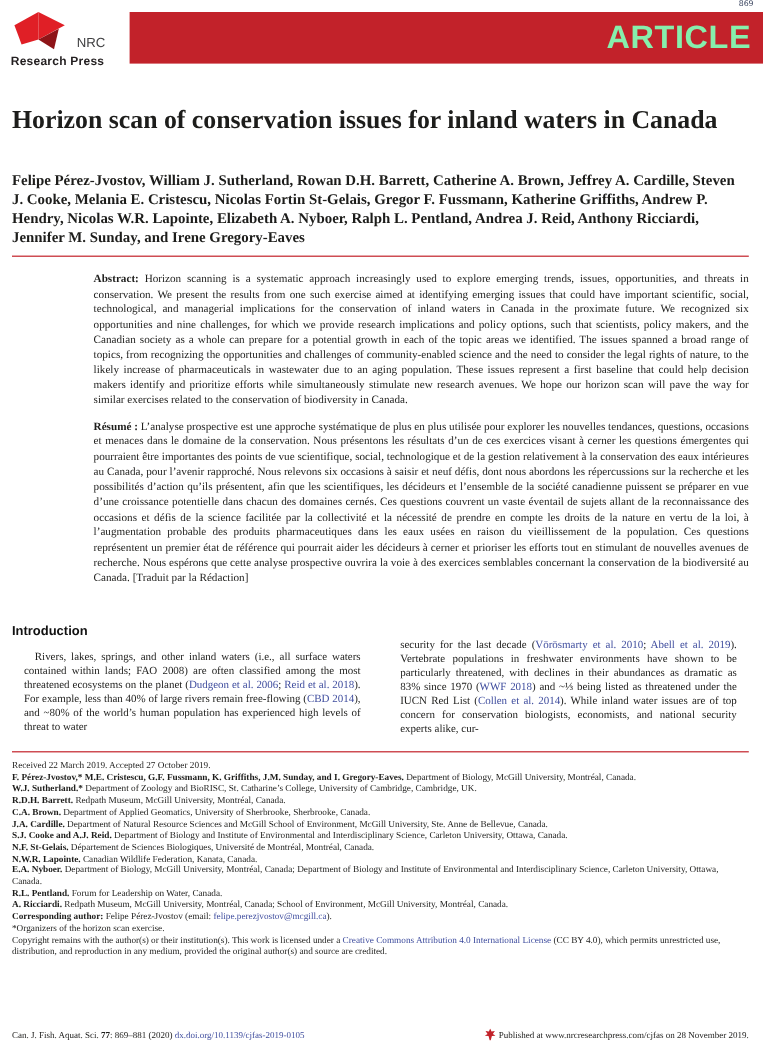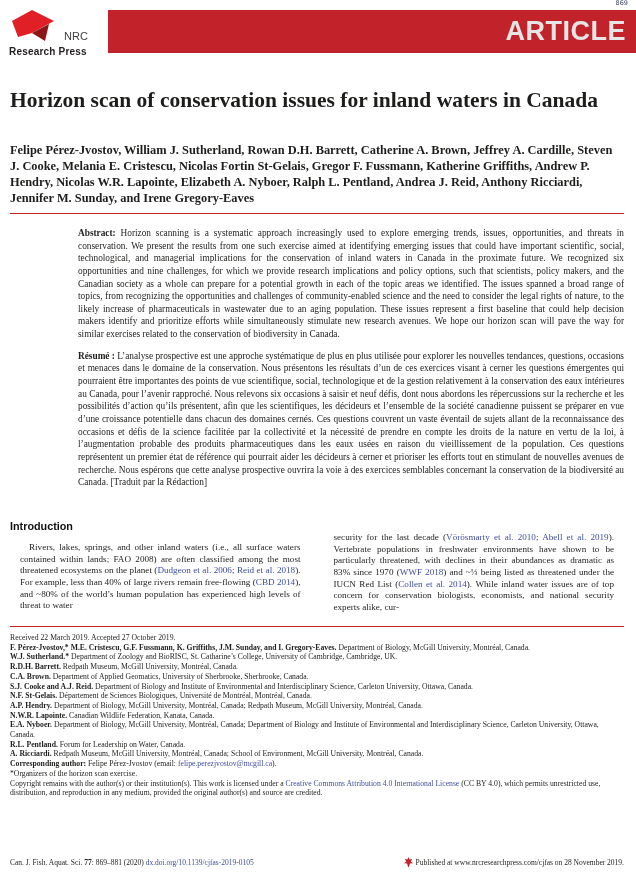--- a/index.html
+++ b/index.html
@@ -6,21 +6,21 @@
   .page{position:relative;width:636px;height:876px;margin:0 auto;background:#ffffff;overflow:hidden;
         font-family:"Liberation Serif",serif;color:#1d1d1b;}
   .pageno{position:absolute;top:0;right:8px;font:6.5px "DejaVu Sans",sans-serif;color:#3c4660;line-height:7px;text-align:center;}
 
   
   .header{position:absolute;top:10px;left:0;right:0;height:43px;display:flex;}
   .logo{width:108px;position:relative;height:52px;}
   .logo svg{position:absolute;left:8px;top:0;}
   .logo-nrc{position:absolute;left:64px;top:20px;font:11px "Liberation Sans",sans-serif;color:#3f3f41;}
   .logo-press{position:absolute;left:9px;top:36px;font:bold 10px "Liberation Sans",sans-serif;color:#231f20;letter-spacing:0.2px;white-space:nowrap;}
-  .banner{flex:1;background:var(--brand-red,#c2222a);color:#e5e5e5;display:flex;align-items:center;justify-content:flex-end;
+  .banner{flex:1;background:var(--brand-red,#c2222a);color:#86efac;display:flex;align-items:center;justify-content:flex-end;
           padding-right:10px;font:bold 27px "Liberation Sans",sans-serif;letter-spacing:0.5px;}
 
   
   .title{position:absolute;top:74px;left:10px;right:16px;font-size:21.5px;font-weight:600;line-height:1.18;color:#1d1d1b;}
   .authors{position:absolute;top:131px;left:10px;right:16px;font-size:12.4px;font-weight:bold;line-height:1.28;}
 
   .rule{position:absolute;left:10px;right:12px;border:0;border-top:1.4px solid var(--brand-red,#c2222a);margin:0;}
   .rule1{top:213px;}
   .rule2{top:626px;}
 
@@ -95,23 +95,23 @@
 
   <hr class="rule rule2">
 
   <div class="footnotes">
     <p class="received">Received 22 March 2019. Accepted 27 October 2019.</p>
     <div>
         <p class="affil"><span class="b">F. Pérez-Jvostov,* M.E. Cristescu, G.F. Fussmann, K. Griffiths, J.M. Sunday, and I. Gregory-Eaves. </span><span>Department of Biology, McGill University, Montréal, Canada.</span></p>
         <p class="affil"><span class="b">W.J. Sutherland.* </span><span>Department of Zoology and BioRISC, St. Catharine’s College, University of Cambridge, Cambridge, UK.</span></p>
         <p class="affil"><span class="b">R.D.H. Barrett. </span><span>Redpath Museum, McGill University, Montréal, Canada.</span></p>
         <p class="affil"><span class="b">C.A. Brown. </span><span>Department of Applied Geomatics, University of Sherbrooke, Sherbrooke, Canada.</span></p>
+        <p class="affil"><span class="b">J.A. Cardille. </span><span>Department of Natural Resource Sciences and McGill School of Environment, McGill University, Ste. Anne de Bellevue, Canada.</span></p>
         <p class="affil"><span class="b">S.J. Cooke and A.J. Reid. </span><span>Department of Biology and Institute of Environmental and Interdisciplinary Science, Carleton University, Ottawa, Canada.</span></p>
         <p class="affil"><span class="b">N.F. St-Gelais. </span><span>Département de Sciences Biologiques, Université de Montréal, Montréal, Canada.</span></p>
-        <p class="affil"><span class="b">A.P. Hendry. </span><span>Department of Biology, McGill University, Montréal, Canada; Redpath Museum, McGill University, Montréal, Canada.</span></p>
         <p class="affil"><span class="b">N.W.R. Lapointe. </span><span>Canadian Wildlife Federation, Kanata, Canada.</span></p>
         <p class="affil"><span class="b">E.A. Nyboer. </span><span>Department of Biology, McGill University, Montréal, Canada; Department of Biology and Institute of Environmental and Interdisciplinary Science, Carleton University, Ottawa, Canada.</span></p>
         <p class="affil"><span class="b">R.L. Pentland. </span><span>Forum for Leadership on Water, Canada.</span></p>
         <p class="affil"><span class="b">A. Ricciardi. </span><span>Redpath Museum, McGill University, Montréal, Canada; School of Environment, McGill University, Montréal, Canada.</span></p>
       </div>
     <p class="corresponding"><span class="b">Corresponding author: </span><span>Felipe Pérez-Jvostov (email: </span><span class="link">felipe.perezjvostov@mcgill.ca</span><span>).</span></p>
     <p class="organizers">*Organizers of the horizon scan exercise.</p>
     <p class="copyright"><span>Copyright remains with the author(s) or their institution(s). This work is licensed under a </span><span class="link">Creative Commons Attribution 4.0 International License</span><span> (CC BY 4.0), which permits unrestricted use, distribution, and reproduction in any medium, provided the original author(s) and source are credited.</span></p>
   </div>
 

